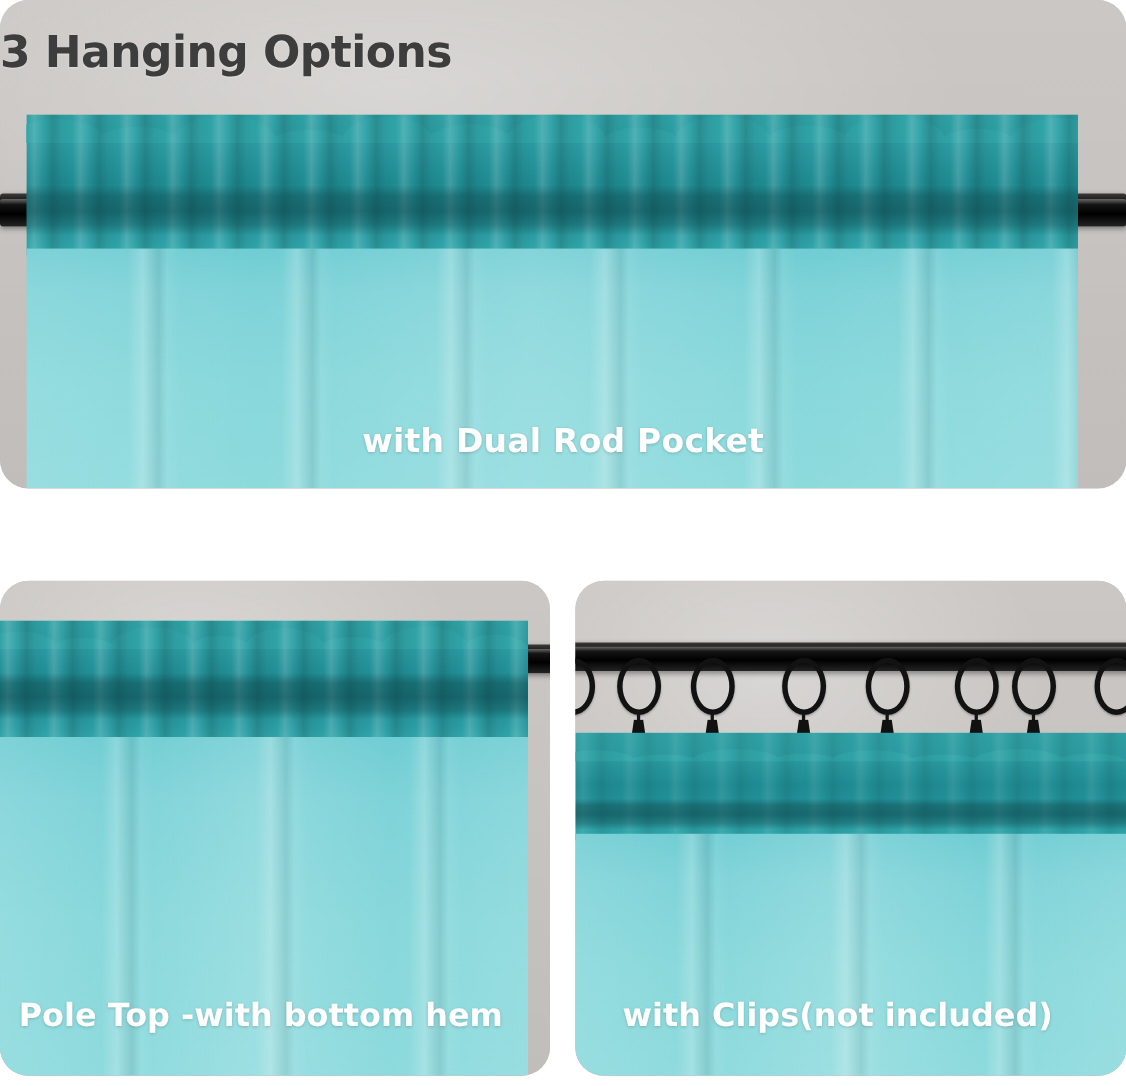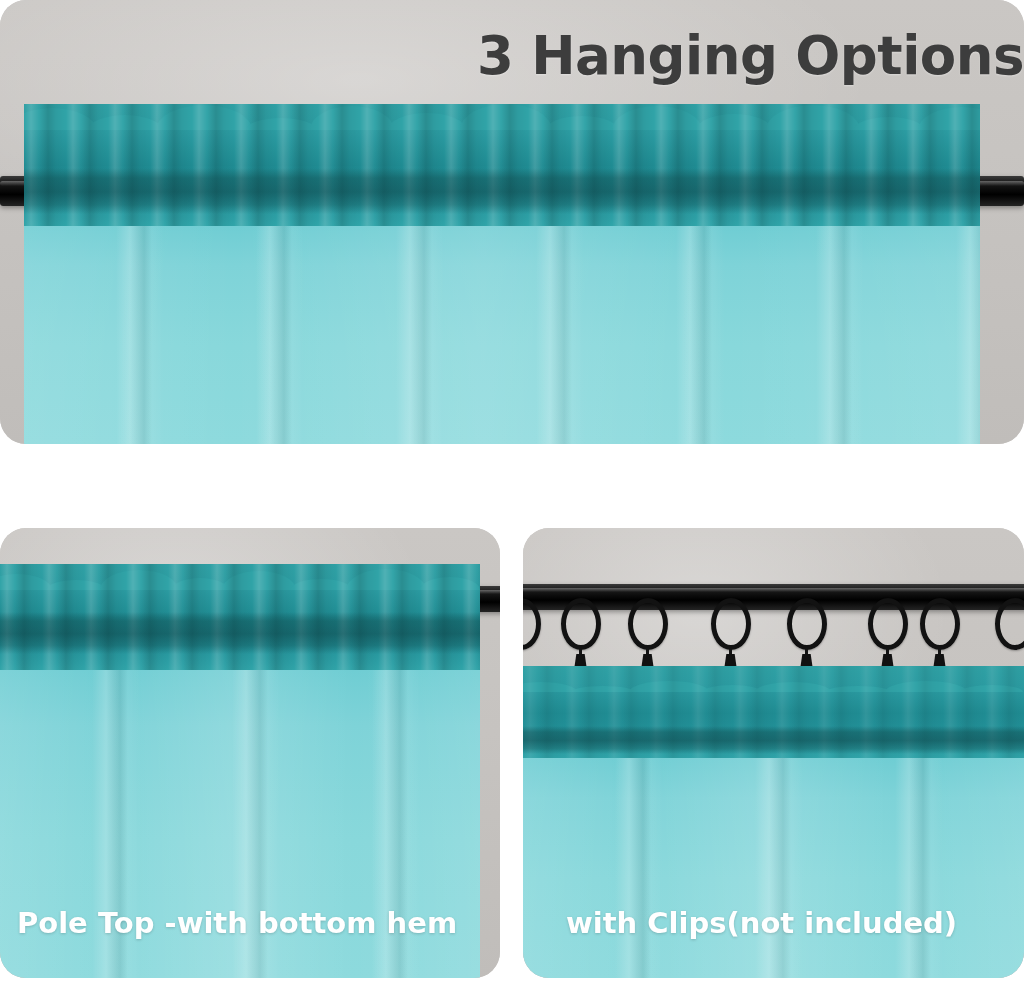--- a/index.html
+++ b/index.html
@@ -211,24 +211,24 @@
     background: #141414;
     border-radius: 1px;
   }
 
   
   .title {
     position: absolute;
     left: 0;
     right: 0;
     top: 25px;
-    text-align: right;
+    text-align: left;
     font-family: "DejaVu Sans", sans-serif;
     font-weight: bold;
-    font-size: 53px;
+    font-size: 40px;
     letter-spacing: -0.5px;
     color: #3d3d3d;
     white-space: nowrap;
     text-shadow: 0 1px 2px rgba(255,255,255,0.35);
   }
 
   .caption-on-curtain {
     position: absolute;
     font-family: "DejaVu Sans", sans-serif;
     font-weight: bold;
@@ -297,20 +297,21 @@
         <div class="gathers"></div>
         <div class="rod-through" style="top:64px; height:46px;"></div>
       </div>
 
       <div class="body-sheer" style="top:122px;">
         <div class="folds"></div>
         <div class="sheen"></div>
       </div>
     </div>
 
+    <div class="caption-on-curtain" id="caption-dual-rod-pocket">with Dual Rod Pocket</div>
   </div>
 
 
   <div class="panel" id="panel-bottom-right">
     <div class="wall"></div>
 
     <div class="rod" style="left:-6px; top:56px; width:513px; height:26px;">
       <div class="rod-gloss"></div>
     </div>
 

